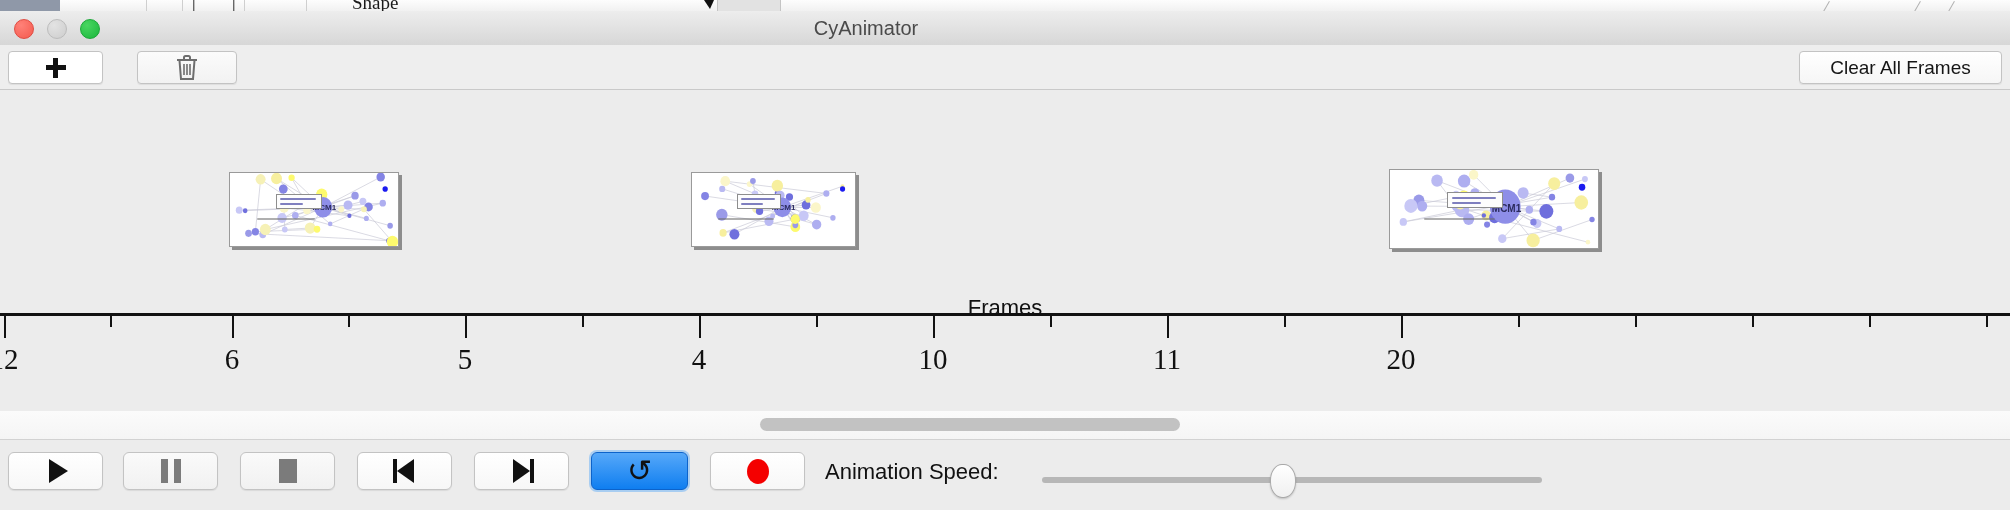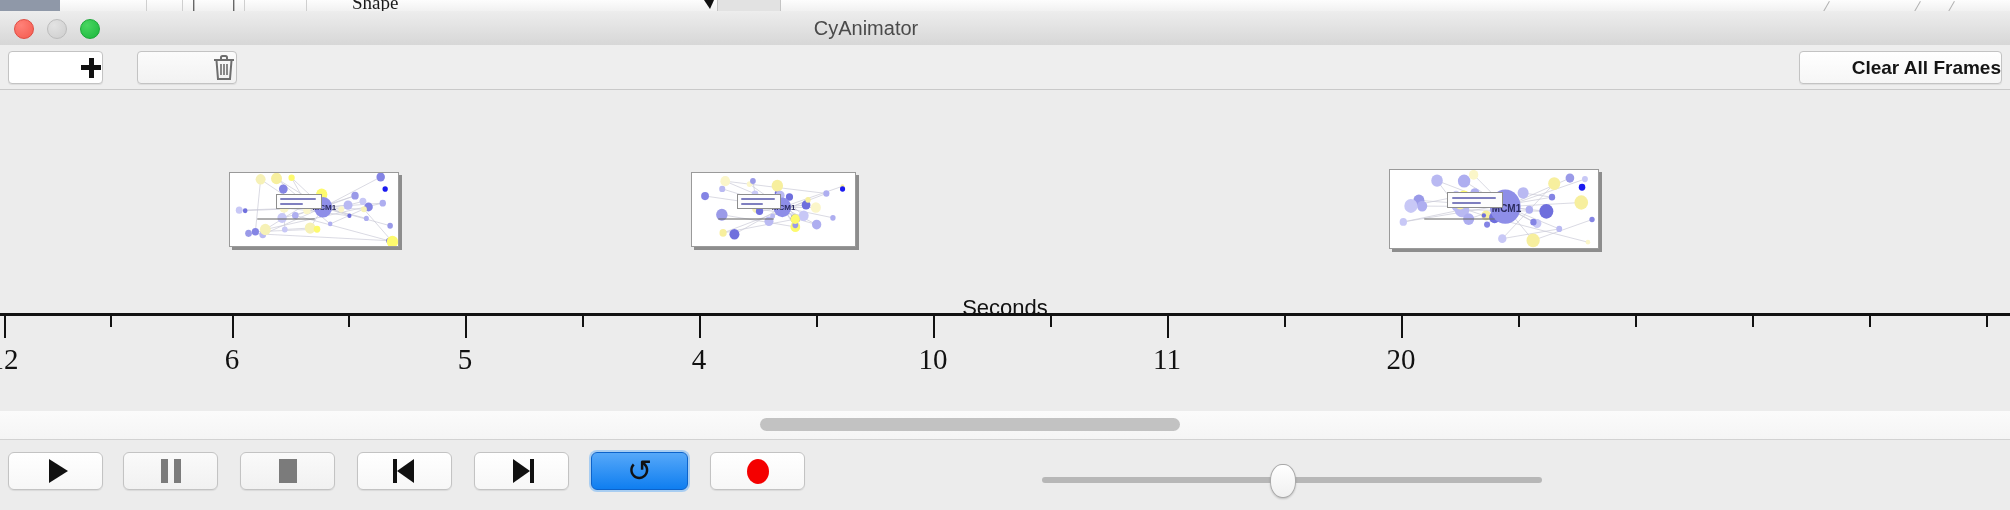--- a/index.html
+++ b/index.html
@@ -36,21 +36,21 @@
   .l-max{background:radial-gradient(circle at 34% 30%,#49d661,#1bb63c);border:1px solid #1ba838;}
   .tl-title{position:absolute;left:0;top:0;width:1732px;height:34px;line-height:34px;
     text-align:center;font-size:20px;color:#4a4a4a;}
 
   
   .toolbar{position:absolute;left:0;top:45px;width:2010px;height:44px;background:#eeeeee;
     border-bottom:1px solid #c9c9c9;}
   .btn{position:absolute;box-sizing:border-box;border:1px solid #c3c3c3;border-radius:4px;
     background:linear-gradient(#ffffff,#f6f6f6);
     box-shadow:0 1px 1px rgba(0,0,0,.07);
-    display:flex;align-items:center;justify-content:flex-end;cursor:default;font-weight:bold;}
+    display:flex;align-items:center;justify-content:center;cursor:default;}
   .btn.flat{background:linear-gradient(#fbfbfb,#f2f2f2);}
   #add-btn{left:8px;top:6px;width:95px;height:33px;background:#ffffff;}
   #add-btn .plus{position:relative;width:22px;height:22px;}
   .plus:before,.plus:after{content:"";position:absolute;background:#111;}
   .plus:before{left:8.5px;top:1px;width:5px;height:20px;}
   .plus:after{left:1px;top:8.5px;width:20px;height:5px;}
   #del-btn{left:137px;top:6px;width:100px;height:33px;}
   #clear-btn{right:8px;top:6px;width:203px;height:33px;font-size:19px;color:#151515;}
 
   
@@ -420,21 +420,21 @@
         <div class="tick minor" style="left: 582px; top: 226px;"></div>
         <div class="tick minor" style="left: 816px; top: 226px;"></div>
         <div class="tick minor" style="left: 1050px; top: 226px;"></div>
         <div class="tick minor" style="left: 1284px; top: 226px;"></div>
         <div class="tick minor" style="left: 1518px; top: 226px;"></div>
         <div class="tick minor" style="left: 1635px; top: 226px;"></div>
         <div class="tick minor" style="left: 1752px; top: 226px;"></div>
         <div class="tick minor" style="left: 1869px; top: 226px;"></div>
         <div class="tick minor" style="left: 1986px; top: 226px;"></div>
       </div>
-    <div class="axis-title" style="top:205px;">Seconds</div>
+    <div class="axis-title" style="top:205px;">Frames</div>
   </div>
 
   <div class="hscroll">
     <div class="thumb" id="hthumb" style="left: 759.78px; width: 420.09px;"></div>
   </div>
 
   <div class="transport">
     <div class="tbtn" style="left:8px;width:95px;">
       <span class="ico-play"></span>
     </div>
@@ -458,17 +458,18 @@
           <b></b>
           <i></i>
         </span>
     </div>
     <div class="tbtn active" style="left:591px;width:97px;">
       <span class="ico-loop">↻</span>
     </div>
     <div class="tbtn" style="left:710px;width:95px;">
       <span class="ico-rec"></span>
     </div>
+    <div class="speed-lbl" style="left:825px;">Animation Speed:</div>
     <div class="slider" style="left:1042px;width:500px;"></div>
     <div class="slider-thumb" id="speed-thumb" style="left: 1270px; top: 24px;"></div>
   </div>
 
 </div>
 
 </body></html>

